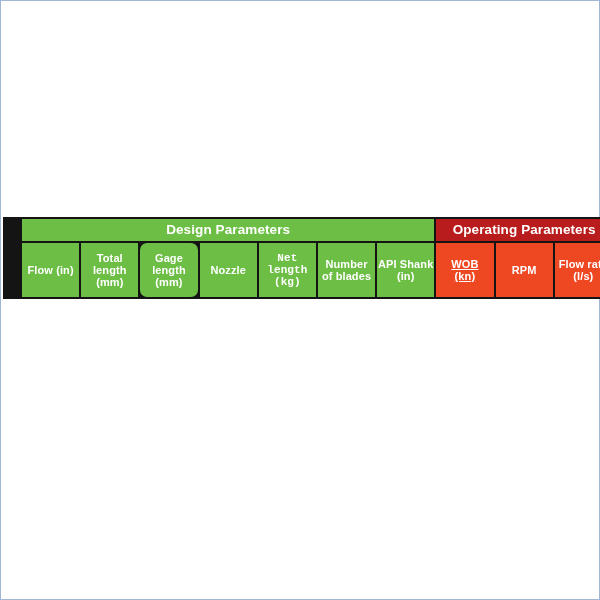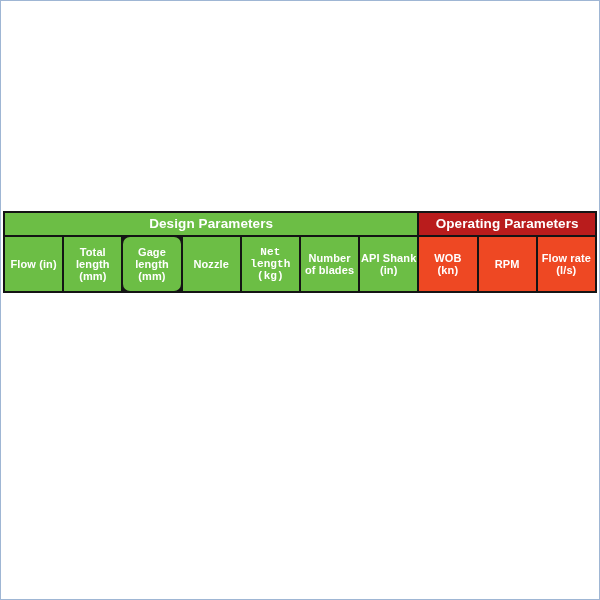--- a/index.html
+++ b/index.html
@@ -20,23 +20,24 @@
     position: absolute;
     inset: 0;
     border: 1px solid #9fb6d4;
     box-sizing: border-box;
     pointer-events: none;
   }
 
   #spec-table-wrap {
     position: absolute;
     left: 3px;
-    top: 211px;
+    top: 217px;
     width: 474px;
     background: #141414;
+    padding-left: 17px;
   }
 
   table.spec-table {
     width: 594px;
     border-collapse: separate;
     border-spacing: 2px;
     background: #141414;
     table-layout: fixed;
   }
 
@@ -78,21 +79,21 @@
   .data-cell.green { background: #6cbe45; }
   .data-cell.orange { background: #ee4823; }
 
   .col-size        { width: 70px; }
   .col-total       { width: 61px; }
   .col-gage        { width: 61px; border-radius: 7px; }
   .col-nozzle      { width: 60px; }
   .col-netweight   { width: 63px; font-family: Liberation Mono, monospace; }
   .col-blades      { width: 64px; }
   .col-shank       { width: 77px; }
-  .col-wob         { width: 60px; }
+  .col-wob         { width: 60px; text-decoration: underline; }
   .col-rpm         { width: 60px; }
   .col-flow        { width: 74px; }
 
   .hdr-line { display: block; }
 </style>
 </head>
 <body>
 
 <div id="page-frame"></div>
 

